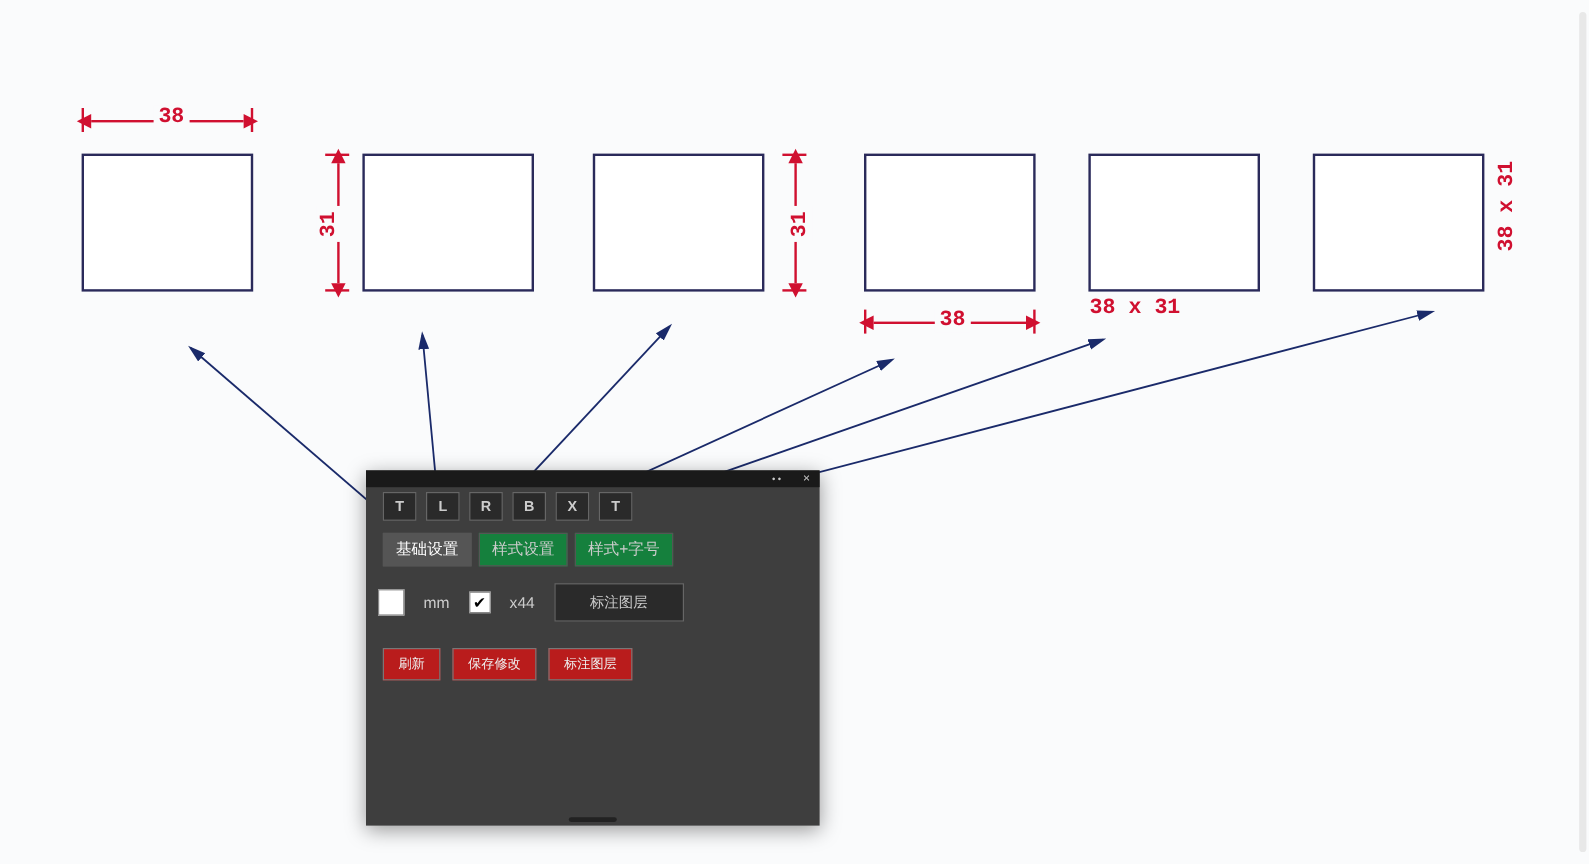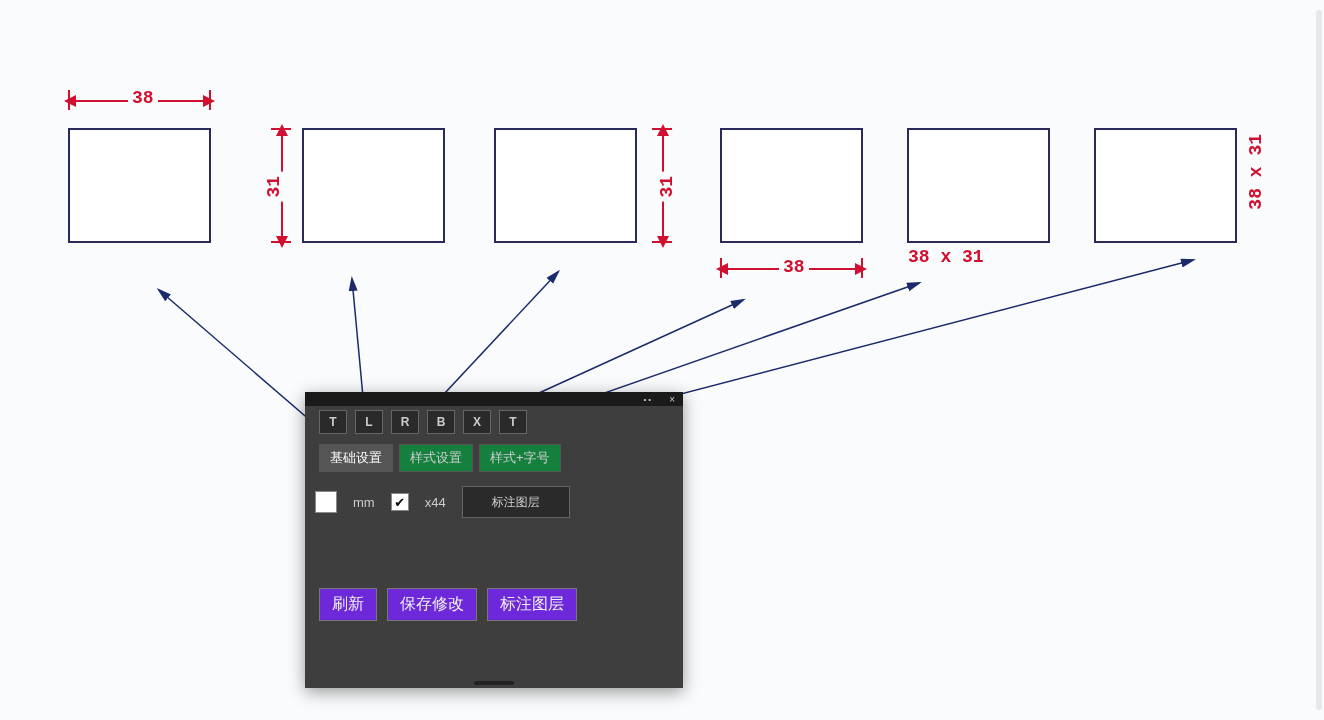--- a/index.html
+++ b/index.html
@@ -204,26 +204,25 @@
       justify-content: space-between;
       cursor: pointer;
     }
     .action-row {
       display: flex;
       gap: 10px;
       padding: 14px 14px;
     }
     .action-btn {
       padding: 5px 12px;
-      background: #6d28d9;
+      background: #b91c1c;
       border: 1px solid #777;
       color: #eee;
-      font-size: 16px;
-      cursor: pointer;
-      margin-top: 48px;
+      font-size: 11px;
+      cursor: pointer;
     }
     .panel-handle {
       position: absolute;
       bottom: 3px;
       left: 50%;
       transform: translateX(-50%);
       width: 40px;
       height: 4px;
       background: #222;
       border-radius: 2px;

